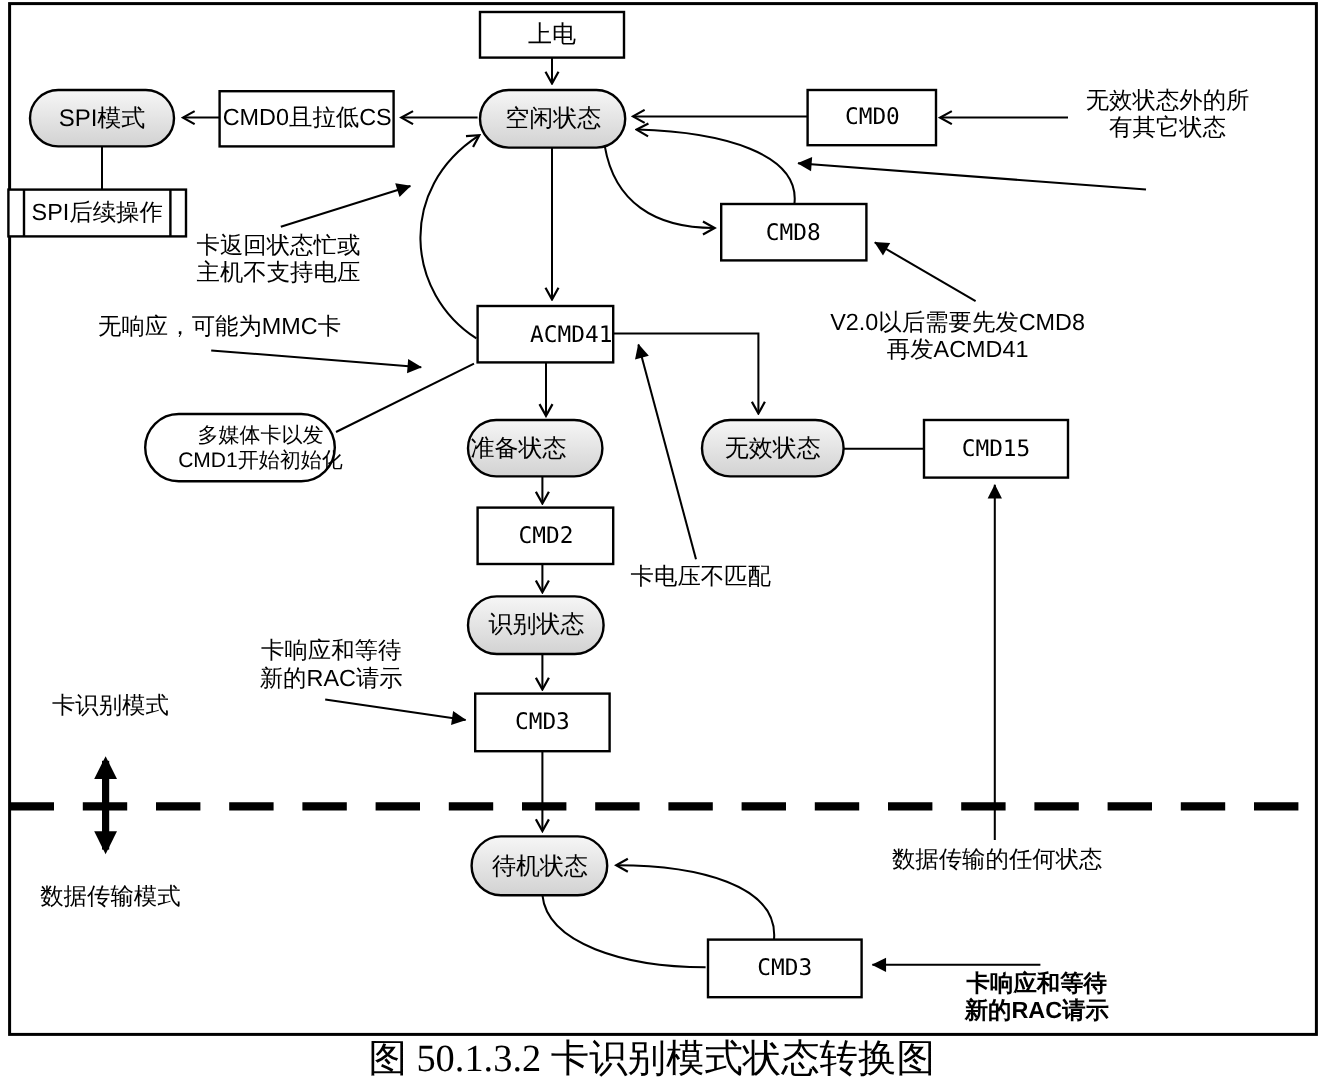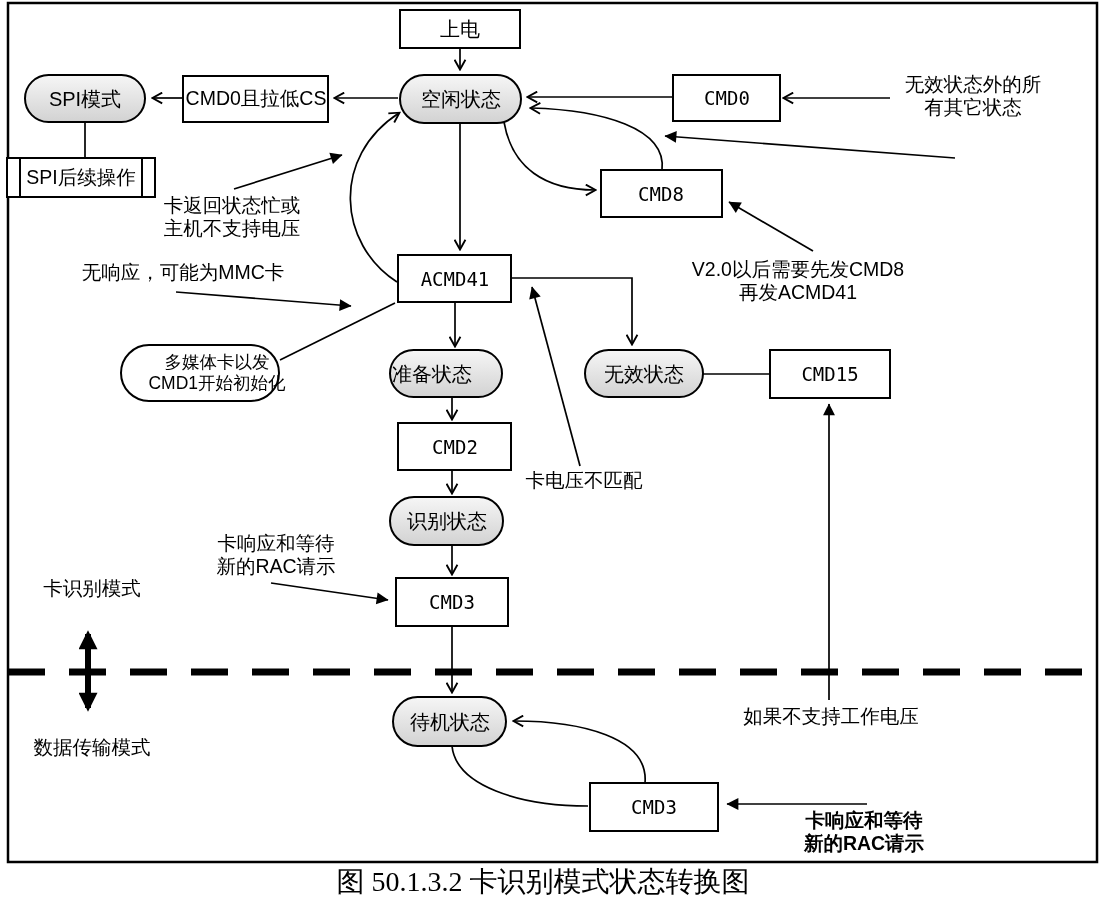--- a/index.html
+++ b/index.html
@@ -12,21 +12,21 @@
   .label {
     position:absolute; transform:translate(-50%,-50%);
     text-align:center; white-space:pre-line; line-height:1.2;
     font-size:19.5px; color:#000;
   }
   .node-label { font-size:20px; }
   .mono { font-family:"DejaVu Sans Mono","Liberation Mono",monospace; font-size:19px; }
   .bold { font-weight:bold; }
   .small { font-size:17.5px; }
   .caption {
-    font-family:"Liberation Serif", serif; font-size:28px; white-space:nowrap;
+    font-family:"Liberation Serif", serif; font-size:32px; white-space:nowrap;
   }
 </style>
 </head>
 <body>
 
 <div class="stage">
 
   <svg class="canvas" width="1110" height="901" viewBox="0 0 1110 901">
     <defs>
       <linearGradient id="g" x1="0" y1="0" x2="0" y2="1">
@@ -106,21 +106,21 @@
     </g>
   </svg>
 
   <div class="label node-label" style="left:460px; top:29px;">上电</div>
   <div class="label node-label" style="left:461px; top:99px;">空闲状态</div>
   <div class="label node-label" style="left:85px;  top:99px;">SPI模式</div>
   <div class="label" style="left:256px; top:99px;">CMD0且拉低CS</div>
   <div class="label" style="left:81px;  top:178px;">SPI后续操作</div>
   <div class="label mono" style="left:727px; top:98px;">CMD0</div>
   <div class="label mono" style="left:661px; top:194px;">CMD8</div>
-  <div class="label mono" style="left:455px; top:279px;">ACMD41</div>
+  <div class="label mono" style="left:476px; top:279px;">ACMD41</div>
   <div class="label node-label" style="left:432px; top:374px;">准备状态</div>
   <div class="label node-label" style="left:644px; top:374px;">无效状态</div>
   <div class="label mono" style="left:830px; top:374px;">CMD15</div>
   <div class="label mono" style="left:455px; top:447px;">CMD2</div>
   <div class="label node-label" style="left:447px; top:521px;">识别状态</div>
   <div class="label mono" style="left:452px; top:602px;">CMD3</div>
   <div class="label node-label" style="left:450px; top:722px;">待机状态</div>
   <div class="label mono" style="left:654px; top:807px;">CMD3</div>
   <div class="label small" style="left:217px; top:373px;">多媒体卡以发
 CMD1开始初始化</div>
@@ -130,19 +130,19 @@
 主机不支持电压</div>
   <div class="label" style="left:973px; top:96px;">无效状态外的所
 有其它状态</div>
   <div class="label" style="left:798px; top:281px;">V2.0以后需要先发CMD8
 再发ACMD41</div>
   <div class="label" style="left:584px; top:481px;">卡电压不匹配</div>
   <div class="label" style="left:276px; top:555px;">卡响应和等待
 新的RAC请示</div>
   <div class="label" style="left:92px;  top:589px;">卡识别模式</div>
   <div class="label" style="left:92px;  top:748px;">数据传输模式</div>
-  <div class="label" style="left:831px; top:717px;">如果不支持工作电压</div>
+  <div class="label" style="left:831px; top:717px;">数据传输的任何状态</div>
   <div class="label bold" style="left:864px; top:832px;">卡响应和等待
 新的RAC请示</div>
 
   <div class="label caption" style="left:543px; top:882px;">图 50.1.3.2 卡识别模式状态转换图</div>
 
 </div>
 
 </body></html>

